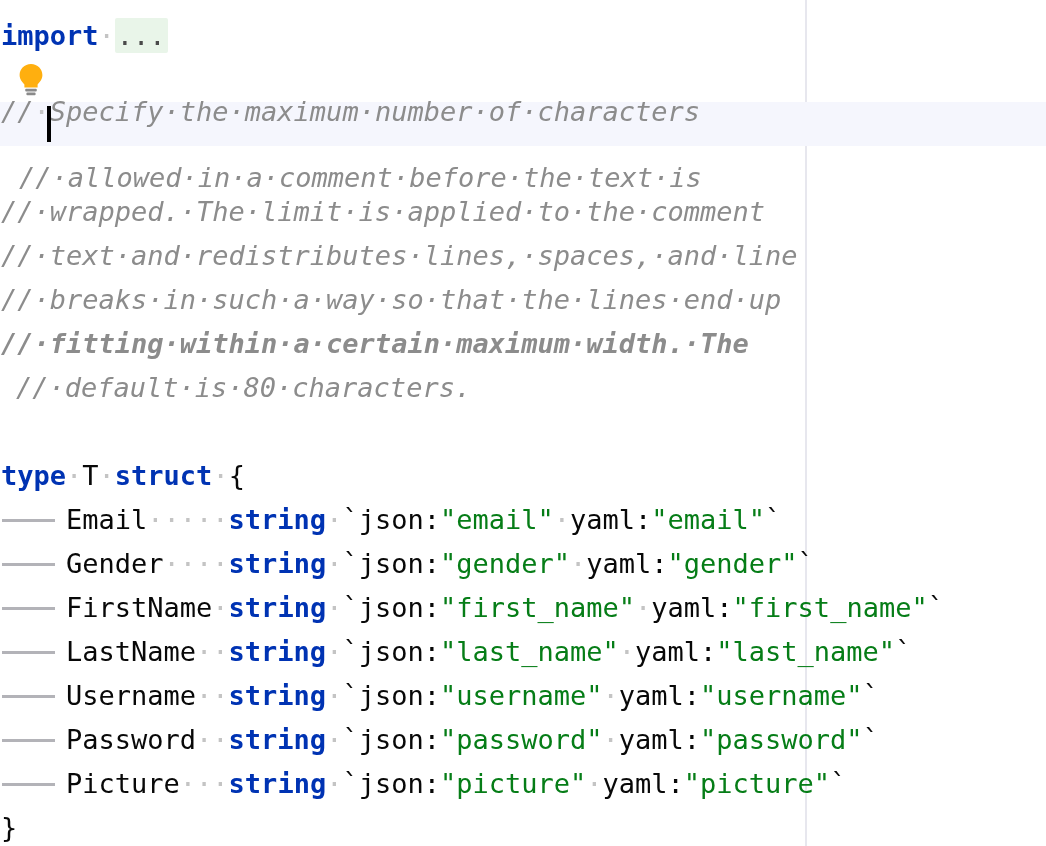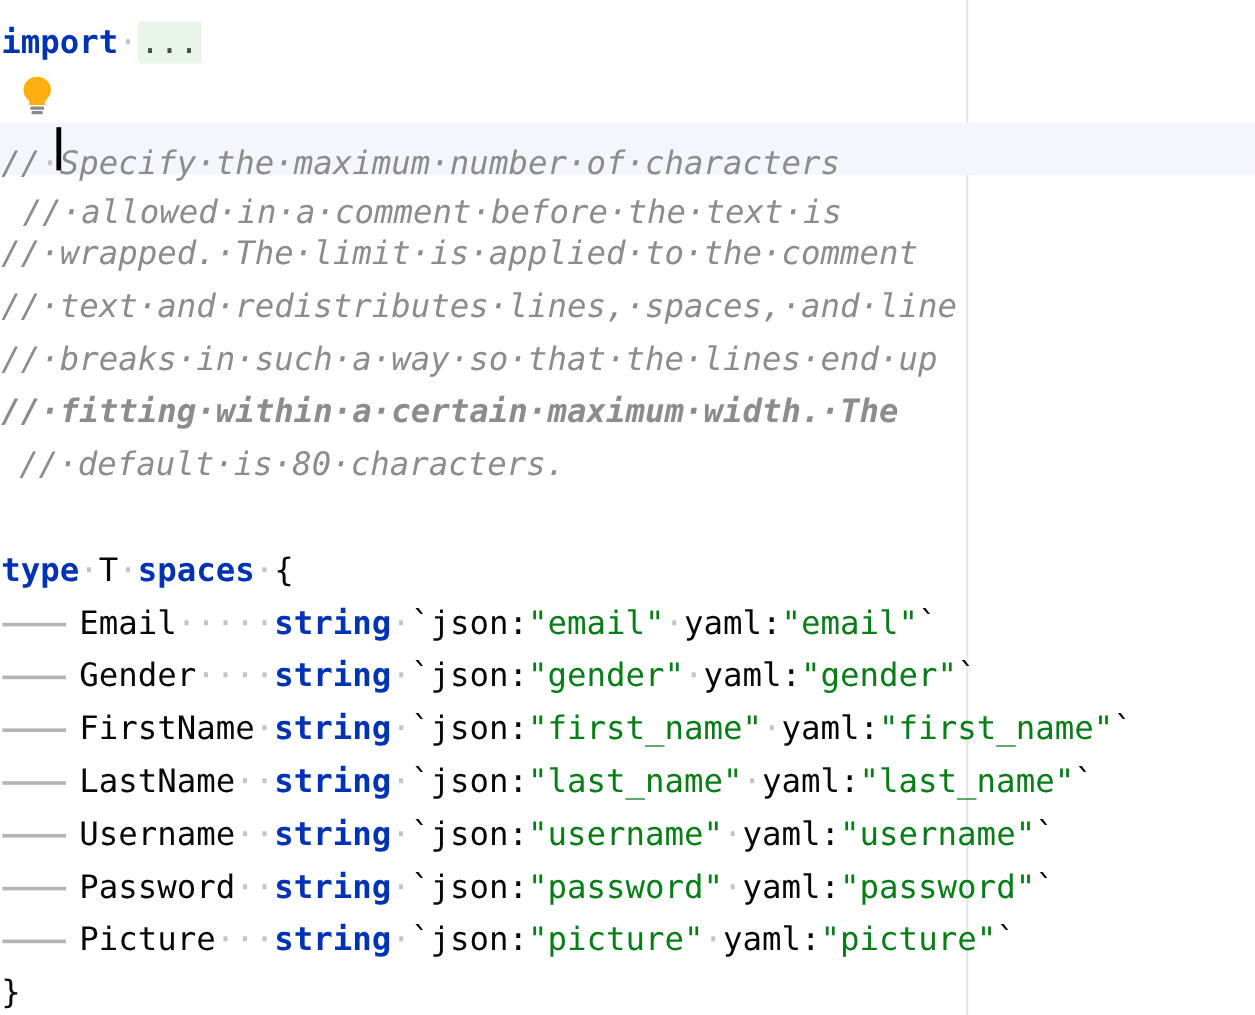--- a/index.html
+++ b/index.html
@@ -123,29 +123,29 @@
       <rect x="9.2" y="26.8" width="11.6" height="2.7" rx="1" fill="#8a8a8a"></rect>
       <rect x="10.4" y="30.6" width="9.2" height="2.7" rx="1" fill="#8a8a8a"></rect>
     </svg>
   </div>
 
   <div class="caret" style="left:47px; top:106px;"></div>
 
   <div id="lines">
       <div class="code-line" style="top: 14px; padding-left: 1px;"><span class="txt kw">import</span><span class="txt ws">·</span><span class="txt fold">...</span></div>
       <div class="blank-line" style="top: 58px;"></div>
-      <div class="code-line" style="top: 115px; padding-left: 1px;"><span class="txt cmt">//</span><span class="txt ws">·</span><span class="txt cmt">Specify·the·maximum·number·of·characters</span></div>
+      <div class="code-line" style="top: 90px; padding-left: 1px;"><span class="txt cmt">//</span><span class="txt ws">·</span><span class="txt cmt">Specify·the·maximum·number·of·characters</span></div>
       <div class="code-line" style="top: 156px; padding-left: 19px;"><span class="txt cmt">//·allowed·in·a·comment·before·the·text·is</span></div>
       <div class="code-line" style="top: 190px; padding-left: 1px;"><span class="txt cmt">//·wrapped.·The·limit·is·applied·to·the·comment</span></div>
       <div class="code-line" style="top: 234px; padding-left: 1px;"><span class="txt cmt">//·text·and·redistributes·lines,·spaces,·and·line</span></div>
       <div class="code-line" style="top: 278px; padding-left: 1px;"><span class="txt cmt">//·breaks·in·such·a·way·so·that·the·lines·end·up</span></div>
       <div class="code-line" style="top: 322px; padding-left: 1px; font-weight: bold;"><span class="txt cmt">//·fitting·within·a·certain·maximum·width.·The</span></div>
       <div class="code-line" style="top: 366px; padding-left: 16px;"><span class="txt cmt">//·default·is·80·characters.</span></div>
       <div class="blank-line" style="top: 410px;"></div>
-      <div class="code-line" style="top: 454px; padding-left: 1px;"><span class="txt kw">type</span><span class="txt ws">·</span><span class="txt plain">T</span><span class="txt ws">·</span><span class="txt kw">spaces</span><span class="txt ws">·</span><span class="txt plain">{</span></div>
+      <div class="code-line" style="top: 454px; padding-left: 1px;"><span class="txt kw">type</span><span class="txt ws">·</span><span class="txt plain">T</span><span class="txt ws">·</span><span class="txt kw">struct</span><span class="txt ws">·</span><span class="txt plain">{</span></div>
       <div class="code-line" style="top: 498px; padding-left: 1px;"><span class="txt plain">    </span><span class="txt plain">Email</span><span class="txt ws">·····</span><span class="txt kw">string</span><span class="txt ws">·</span><span class="txt plain">`json:</span><span class="txt str">"email"</span><span class="txt ws">·</span><span class="txt plain">yaml:</span><span class="txt str">"email"</span><span class="txt plain">`</span></div>
       <div class="code-line" style="top: 542px; padding-left: 1px;"><span class="txt plain">    </span><span class="txt plain">Gender</span><span class="txt ws">····</span><span class="txt kw">string</span><span class="txt ws">·</span><span class="txt plain">`json:</span><span class="txt str">"gender"</span><span class="txt ws">·</span><span class="txt plain">yaml:</span><span class="txt str">"gender"</span><span class="txt plain">`</span></div>
       <div class="code-line" style="top: 586px; padding-left: 1px;"><span class="txt plain">    </span><span class="txt plain">FirstName</span><span class="txt ws">·</span><span class="txt kw">string</span><span class="txt ws">·</span><span class="txt plain">`json:</span><span class="txt str">"first_name"</span><span class="txt ws">·</span><span class="txt plain">yaml:</span><span class="txt str">"first_name"</span><span class="txt plain">`</span></div>
       <div class="code-line" style="top: 630px; padding-left: 1px;"><span class="txt plain">    </span><span class="txt plain">LastName</span><span class="txt ws">··</span><span class="txt kw">string</span><span class="txt ws">·</span><span class="txt plain">`json:</span><span class="txt str">"last_name"</span><span class="txt ws">·</span><span class="txt plain">yaml:</span><span class="txt str">"last_name"</span><span class="txt plain">`</span></div>
       <div class="code-line" style="top: 674px; padding-left: 1px;"><span class="txt plain">    </span><span class="txt plain">Username</span><span class="txt ws">··</span><span class="txt kw">string</span><span class="txt ws">·</span><span class="txt plain">`json:</span><span class="txt str">"username"</span><span class="txt ws">·</span><span class="txt plain">yaml:</span><span class="txt str">"username"</span><span class="txt plain">`</span></div>
       <div class="code-line" style="top: 718px; padding-left: 1px;"><span class="txt plain">    </span><span class="txt plain">Password</span><span class="txt ws">··</span><span class="txt kw">string</span><span class="txt ws">·</span><span class="txt plain">`json:</span><span class="txt str">"password"</span><span class="txt ws">·</span><span class="txt plain">yaml:</span><span class="txt str">"password"</span><span class="txt plain">`</span></div>
       <div class="code-line" style="top: 762px; padding-left: 1px;"><span class="txt plain">    </span><span class="txt plain">Picture</span><span class="txt ws">···</span><span class="txt kw">string</span><span class="txt ws">·</span><span class="txt plain">`json:</span><span class="txt str">"picture"</span><span class="txt ws">·</span><span class="txt plain">yaml:</span><span class="txt str">"picture"</span><span class="txt plain">`</span></div>
       <div class="code-line" style="top: 806px; padding-left: 1px;"><span class="txt plain">}</span></div>
     </div>
 

